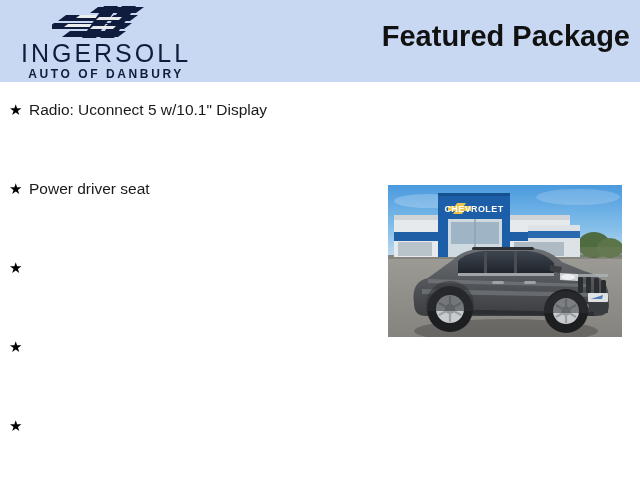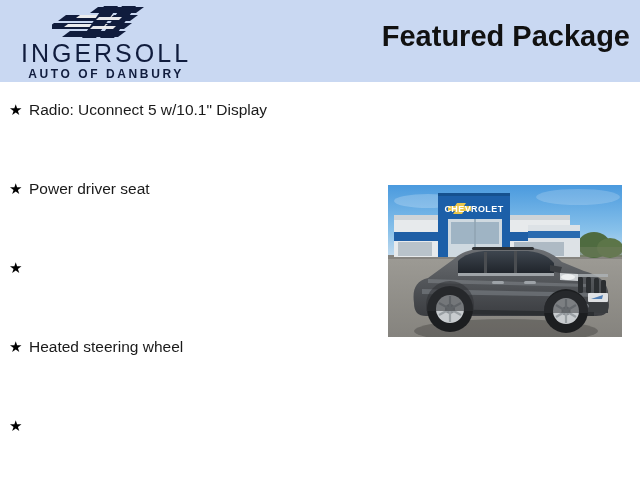--- a/index.html
+++ b/index.html
@@ -181,21 +181,20 @@
     <span class="feature-bullet">★</span>
     <span class="feature-label">Power driver seat</span>
   </li>
 
   <li class="feature-item">
     <span class="feature-bullet">★</span>
   </li>
 
   <li class="feature-item">
     <span class="feature-bullet">★</span>
-    <span class="feature-label">Heated steering wheel</span>
   </li>
 
   <li class="feature-item">
     <span class="feature-bullet">★</span>
   </li>
 </ul>
 
 <div class="vehicle-photo">
   <svg viewBox="0 0 234 177" width="234" height="177" aria-hidden="true">
     <defs>

